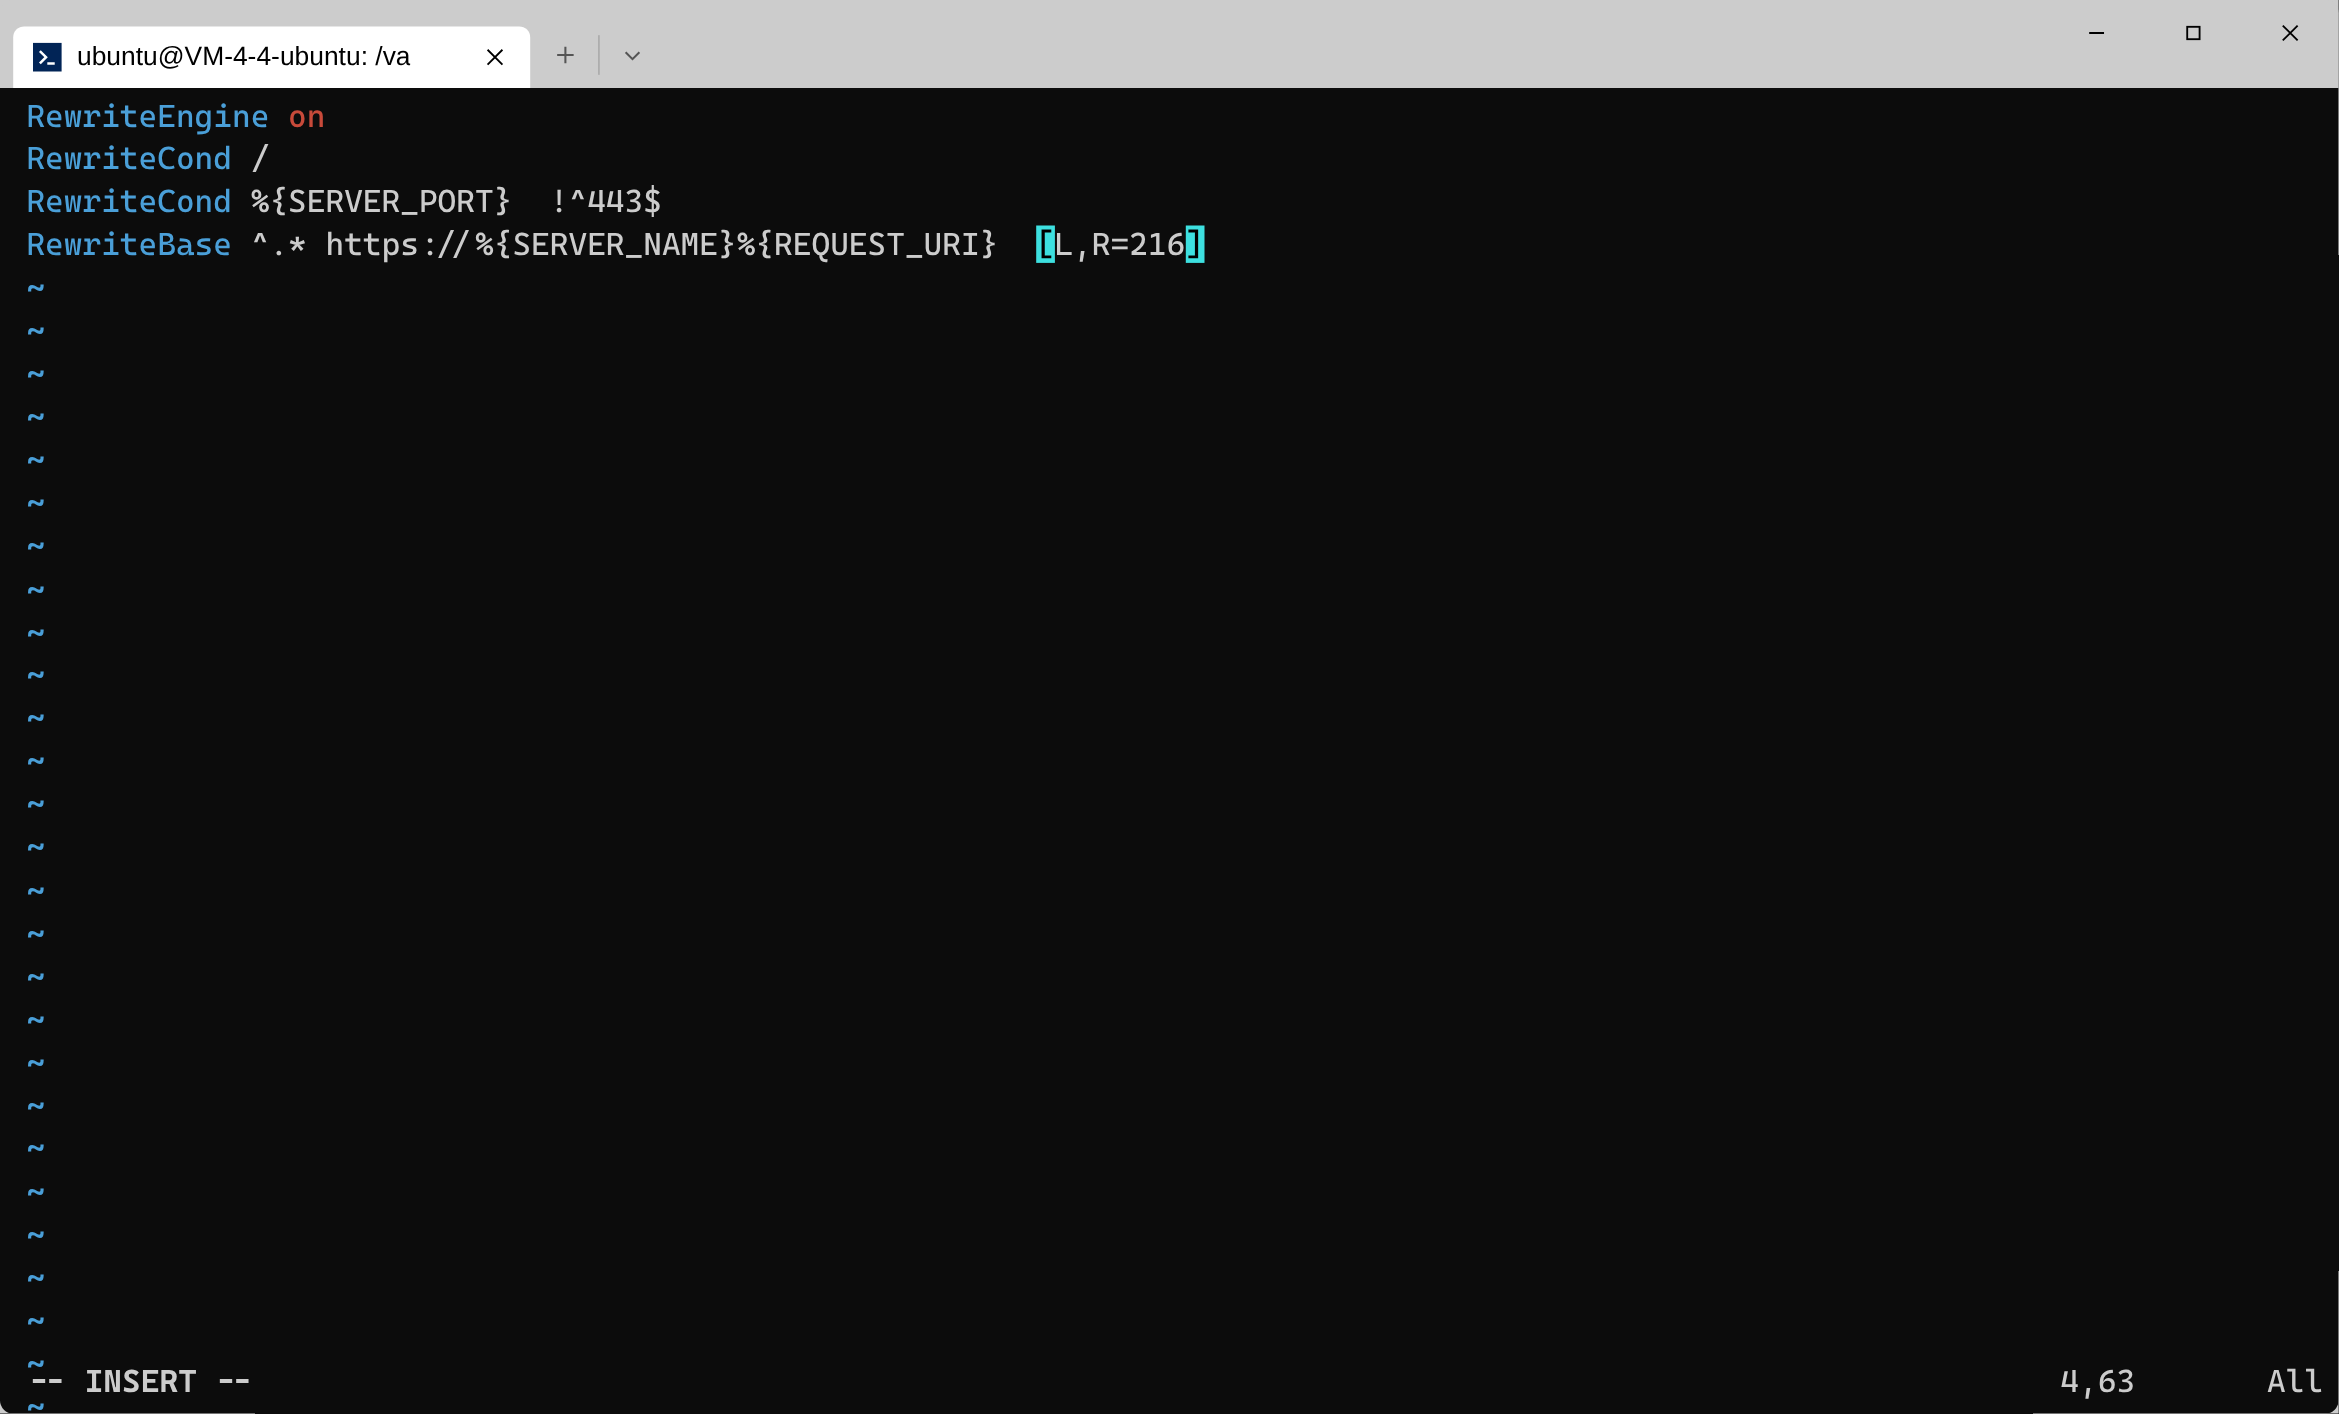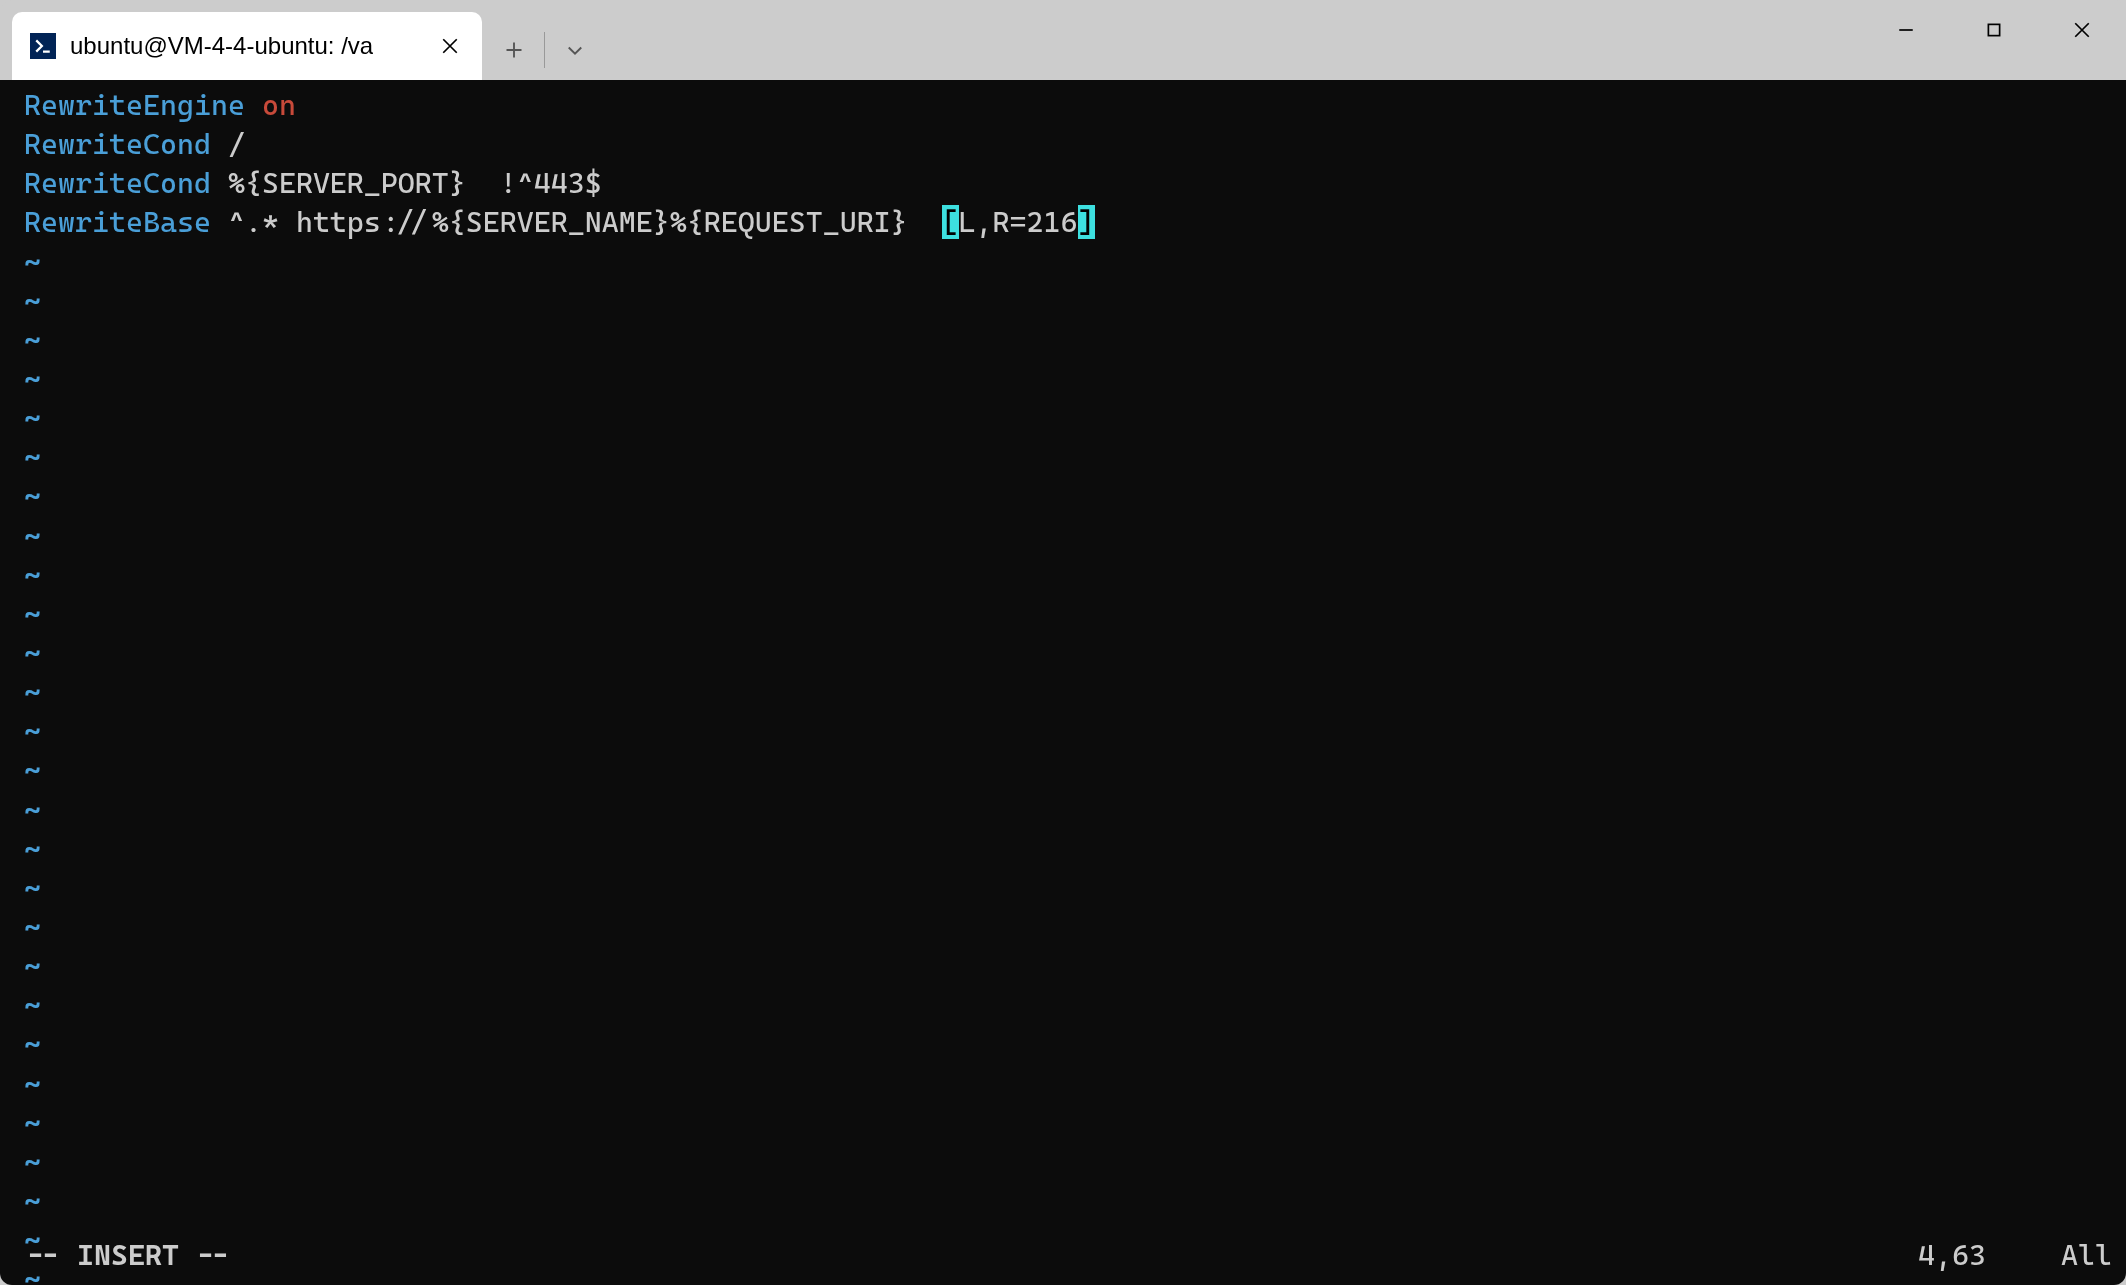--- a/index.html
+++ b/index.html
@@ -32,21 +32,21 @@
       background: #cccccc;
       display: flex;
       align-items: flex-end;
       padding-left: 12px;
       position: relative;
     }
     
     .tab {
       background: #ffffff;
       border-radius: 10px 10px 0 0;
-      height: 68px;
+      height: 56px;
       display: flex;
       align-items: center;
       padding: 0 18px;
       gap: 14px;
       position: relative;
       min-width: 470px;
       margin-top: 23px;
     }
     
     .tab-icon {
@@ -194,21 +194,21 @@
       color: #cccccc;
       margin-left: 12px;
     }
     
     .status-mode {
       font-weight: bold;
     }
     
     .status-right {
       display: flex;
-      gap: 75px;
+      gap: 120px;
     }
   </style>
 </head>
 <body>
 
 <div class="window">
 
   <div class="titlebar">
 
     <div class="tab">

